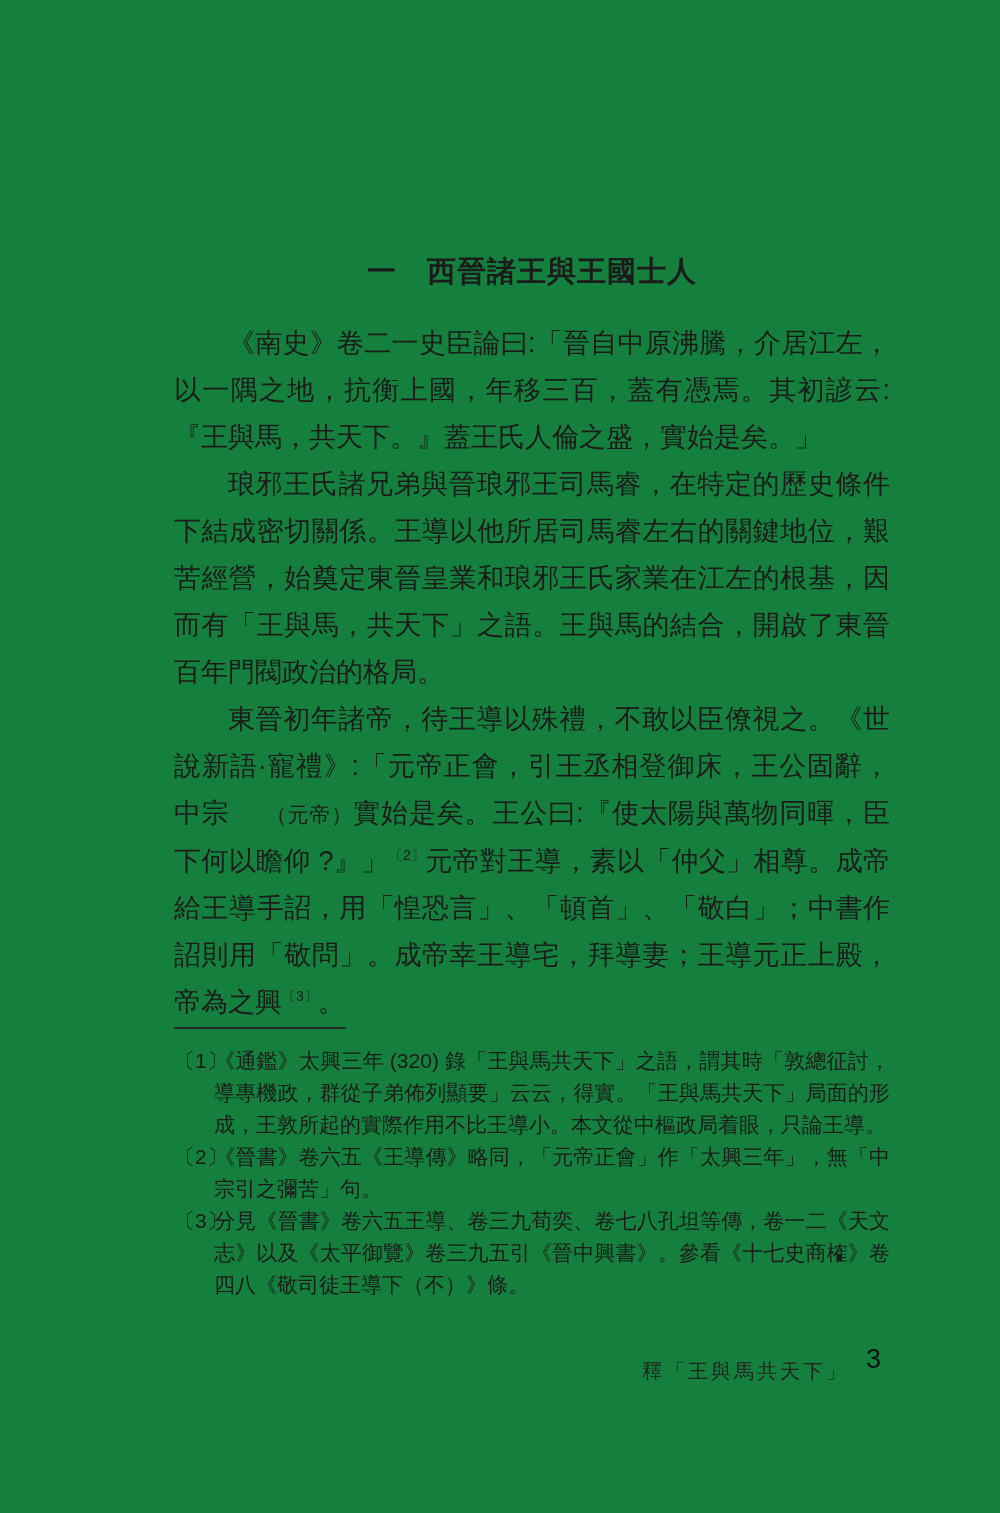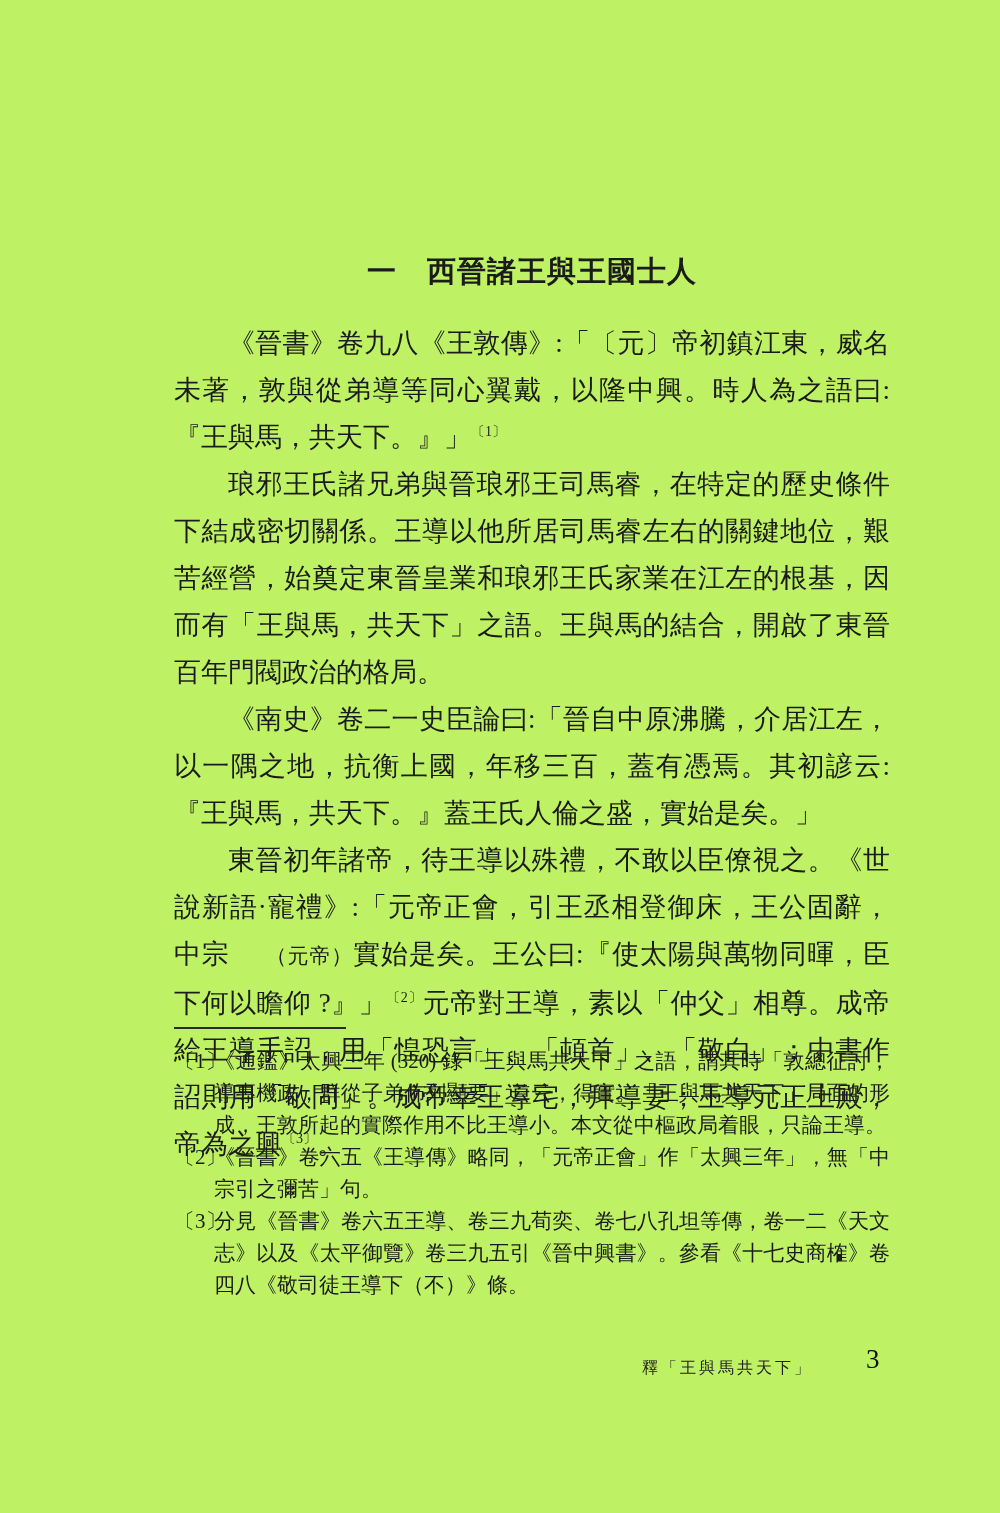--- a/index.html
+++ b/index.html
@@ -1,22 +1,22 @@
 <!DOCTYPE html>
 <html><head>
 <meta charset="utf-8">
 <style>
   html, body { margin: 0; padding: 0; }
   .page {
     position: relative;
     width: 1000px;
     height: 1513px;
-    background: #bef264;
+    background: #15803d;
     color: #1b1b1b;
-    font-family: Liberation Serif, serif;
+    font-family: Liberation Sans, sans-serif;
     overflow: hidden;
   }
   .chapter-title {
     position: absolute;
     top: 252px;
     left: 174px;
     width: 716px;
     margin: 0;
     text-align: center;
     font-size: 29px;
@@ -69,46 +69,45 @@
   }
   .fn-marker {
     display: inline-block;
     width: 40px;
     margin-left: -40px;
   }
   .running-title {
     position: absolute;
     top: 1358px;
     left: 642px;
-    font-size: 16px;
+    font-size: 20px;
     letter-spacing: 3px;
     color: #222;
     white-space: nowrap;
   }
   .page-number {
     position: absolute;
     top: 1344px;
     left: 866px;
     font-size: 27px;
     color: #111;
   }
 </style>
 </head>
 <body>
 
 <div class="page">
 
   <h1 class="chapter-title">一　西晉諸王與王國士人</h1>
 
   <div class="body-text">
-    <p><span>《晉書》卷九八《王敦傳》:「〔元〕帝初鎮江東，威名未著，敦與從弟導等同心翼戴，以隆中興。時人為之語曰:『王與馬，共天下。』」</span><sup class="fnref">〔1〕</sup></p>
+
+    <p><span>《南史》卷二一史臣論曰:「晉自中原沸騰，介居江左，以一隅之地，抗衡上國，年移三百，蓋有憑焉。其初諺云:『王與馬，共天下。』蓋王氏人倫之盛，實始是矣。」</span></p>
 
     <p><span>琅邪王氏諸兄弟與晉琅邪王司馬睿，在特定的歷史條件下結成密切關係。王導以他所居司馬睿左右的關鍵地位，艱苦經營，始奠定東晉皇業和琅邪王氏家業在江左的根基，因而有「王與馬，共天下」之語。王與馬的結合，開啟了東晉百年門閥政治的格局。</span></p>
-
-    <p><span>《南史》卷二一史臣論曰:「晉自中原沸騰，介居江左，以一隅之地，抗衡上國，年移三百，蓋有憑焉。其初諺云:『王與馬，共天下。』蓋王氏人倫之盛，實始是矣。」</span></p>
 
     <p><span>東晉初年諸帝，待王導以殊禮，不敢以臣僚視之。《世說新語·寵禮》:「元帝正會，引王丞相登御床，王公固辭，中宗</span><span class="inline-small">（元帝）</span><span>實始是矣。王公曰:『使太陽與萬物同暉，臣下何以瞻仰 ?』」</span><sup class="fnref">〔2〕</sup><span>元帝對王導，素以「仲父」相尊。成帝給王導手詔，用「惶恐言」、「頓首」、「敬白」；中書作詔則用「敬問」。成帝幸王導宅，拜導妻；王導元正上殿，帝為之興</span><sup class="fnref">〔3〕</sup><span>。</span></p>
   </div>
 
   <div class="fn-rule"></div>
 
   <div class="footnotes">
     <div class="fn"><span class="fn-marker">〔1〕</span><span>《通鑑》太興三年 (320) 錄「王與馬共天下」之語，謂其時「敦總征討，導專機政，群從子弟佈列顯要」云云，得實。「王與馬共天下」局面的形成，王敦所起的實際作用不比王導小。本文從中樞政局着眼，只論王導。</span></div>
     <div class="fn"><span class="fn-marker">〔2〕</span><span>《晉書》卷六五《王導傳》略同，「元帝正會」作「太興三年」，無「中宗引之彌苦」句。</span></div>
     <div class="fn"><span class="fn-marker">〔3〕</span><span>分見《晉書》卷六五王導、卷三九荀奕、卷七八孔坦等傳，卷一二《天文志》以及《太平御覽》卷三九五引《晉中興書》。參看《十七史商榷》卷四八《敬司徒王導下（不）》條。</span></div>

